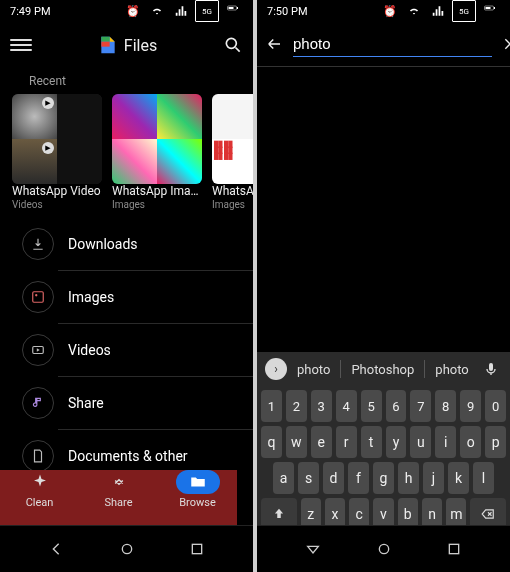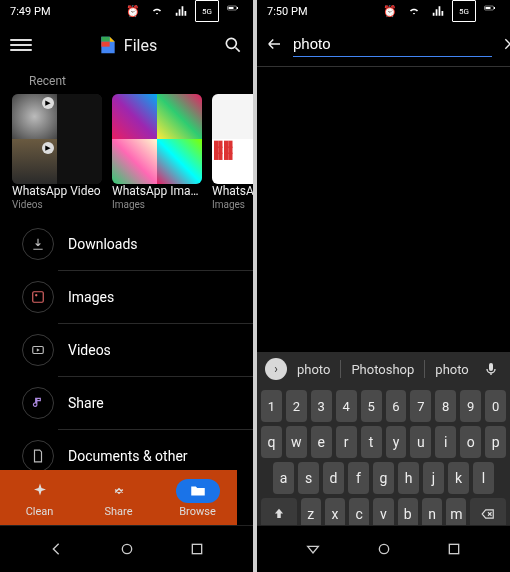--- a/index.html
+++ b/index.html
@@ -25,21 +25,21 @@
   .thumb .cell{width:45px;height:45px}
   .tile-cap{font-size:12px;color:#eee;white-space:nowrap;overflow:hidden;text-overflow:ellipsis}
   .tile-sub{font-size:10px;color:#8a8a8a;margin-top:1px}
   
   .catlist{margin-top:8px}
   .cat{display:flex;align-items:center;gap:14px;padding:10px 22px}
   .caticon{width:30px;height:30px;border:1px solid #3a3a3a;border-radius:50%;display:flex;align-items:center;justify-content:center;color:#bbb}
   .catlabel{font-size:14px;color:#fff}
   .divider{height:1px;background:#2a2a2a;margin-left:58px}
   
-  .tabs{position:absolute;left:0;right:16px;bottom:46px;height:56px;background:#c2410c;display:flex;justify-content:space-around;align-items:center}
+  .tabs{position:absolute;left:0;right:16px;bottom:46px;height:56px;background:#7f1d1d;display:flex;justify-content:space-around;align-items:flex-start}
   .tab{display:flex;flex-direction:column;align-items:center;font-size:11px;color:#ddd;gap:2px}
   .tab .pill{width:44px;height:24px;border-radius:12px;display:flex;align-items:center;justify-content:center}
   .tab.active .pill{background:#1a73e8}
   
   .navbar{position:absolute;left:0;right:0;bottom:0;height:46px;background:#000;display:flex;justify-content:space-evenly;align-items:center;border-top:1px solid #222}
   .navbtn{width:30px;height:30px;display:flex;align-items:center;justify-content:center;color:#ccc}
   
   .searchbar{height:44px;display:flex;align-items:center;padding:0 8px;gap:10px;border-bottom:1px solid #333}
   .searchbar input{flex:1;background:transparent;border:none;outline:none;color:#fff;font-size:15px;border-bottom:1.5px solid #4285f4;padding:4px 0}
   .searchbar .close{width:22px;height:22px;display:flex;align-items:center;justify-content:center}

